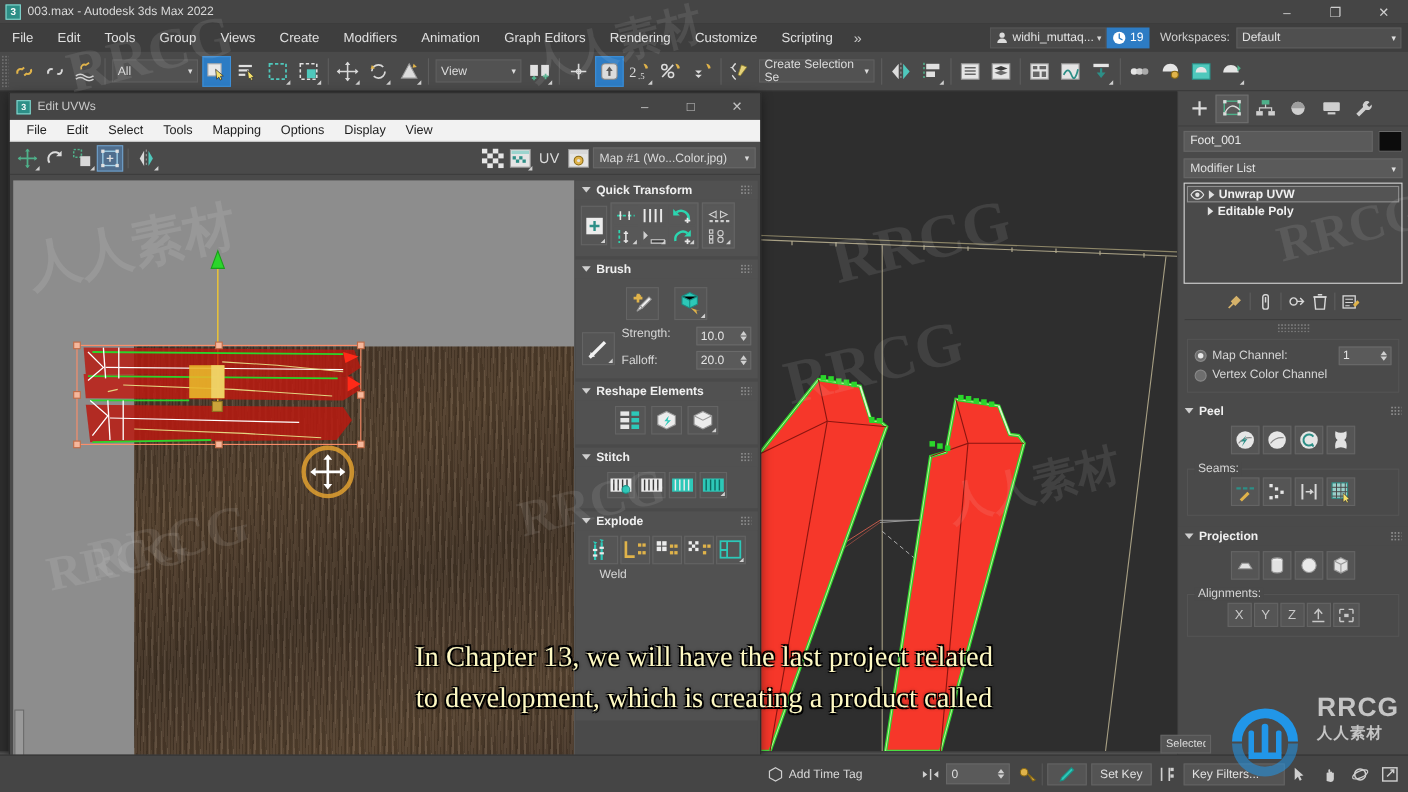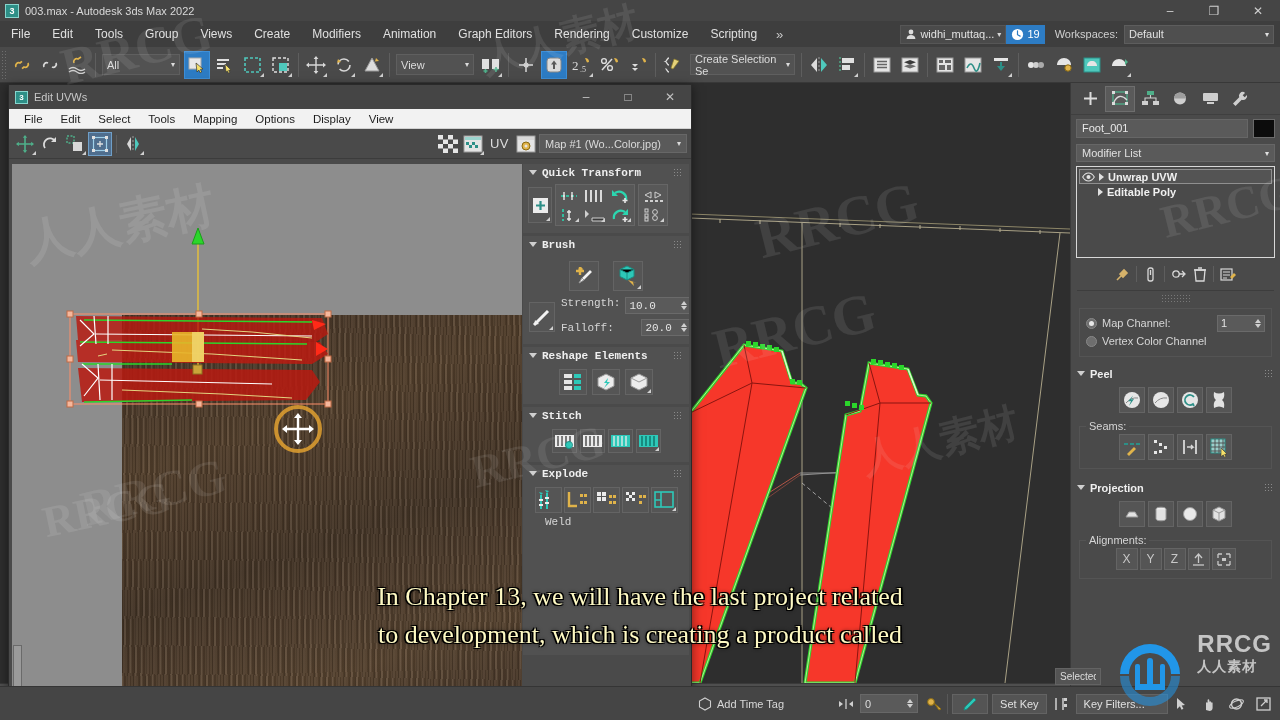--- a/index.html
+++ b/index.html
@@ -240,21 +240,21 @@
     color: #dadada; width: 148px;
   }
   .uvw-map .cv { margin-left: auto; font-size: 8px; }
   .uv-label { font-size: 13px; color: #dcdcdc; padding: 0 4px; letter-spacing: .5px; }
   .uvw-canvas {
     position: absolute; left: 3px; top: 79px; width: 510px; height: 553px;
     background: #8d8d8d; overflow: hidden;
   }
   .uvw-right {
     position: absolute; right: 2px; top: 79px; width: 166px; height: 553px;
-    background: #4a4a4a; overflow: hidden; font-family: Liberation Mono, monospace;
+    background: #4a4a4a; overflow: hidden;
   }
   .uvw-scroll-v {
     position: absolute; left: 4px; top: 560px; width: 9px; height: 70px;
     background: #9a9a9a; border: 1px solid #6a6a6a;
   }
   .panel-blk { background: #515151; margin-bottom: 3px; padding-bottom: 4px; }
 
   
   .wood {
     position: absolute; left: 110px; top: 151px; width: 400px; height: 404px;
@@ -1185,21 +1185,21 @@
         <div style="display:flex;align-items:center;padding:2px 6px 0 6px">
           <div class="ibtn flyout" style="width:30px;height:30px">
             <svg width="24" height="24" viewBox="0 0 24 24">
                 <path d="M4 20L18 6" stroke="#f2f2f2" stroke-width="3"></path>
                 <path d="M4 20l1-5 4 4z" fill="#f2f2f2"></path>
               </svg>
           </div>
           <div style="flex:1;display:flex;flex-direction:column;gap:5px;padding-left:6px">
             <div style="display:flex;align-items:flex-start;gap:5px">
               <span style="font-size:11px">Strength:</span>
-              <span class="spin" style="width:66px;margin-left:auto">
+              <span class="spin" style="width:50px;margin-left:auto">
                 <span>10.0</span>
                 <span class="arrows">
                     <i class="u"></i>
                     <i class="d"></i>
                   </span>
               </span>
             </div>
             <div style="display:flex;align-items:center;gap:5px">
               <span style="font-size:11px">Falloff:</span>
               <span class="spin" style="width:50px;margin-left:auto">

